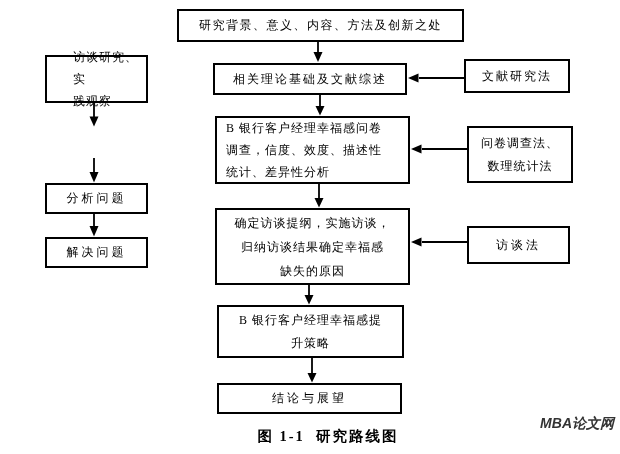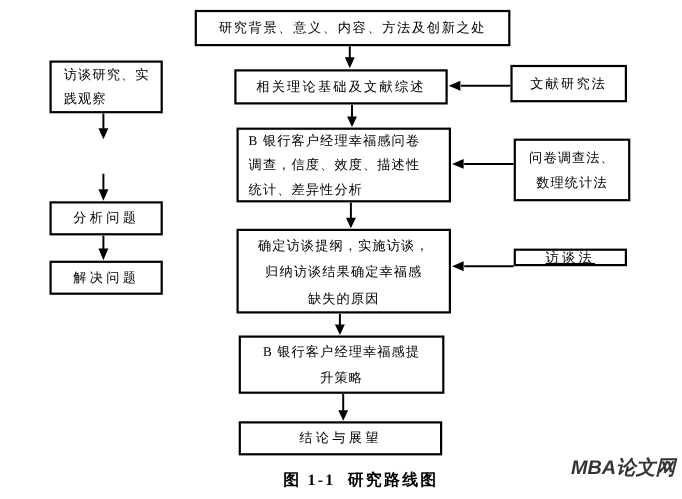--- a/index.html
+++ b/index.html
@@ -15,40 +15,40 @@
   .node .lbl{white-space:pre-line;display:block;width:100%;}
   .align-left{justify-content:flex-start;text-align:left;}
   
   .n-top{left:177px;top:9px;width:287px;height:33px;letter-spacing:1.5px;}
   .n-theory{left:213px;top:63px;width:194px;height:32px;}
   .n-survey{left:215px;top:116px;width:195px;height:68px;letter-spacing:1px;line-height:22px;padding:0 2px 0 9px;}
   .n-interview{left:215px;top:208px;width:195px;height:77px;letter-spacing:1px;line-height:24px;}
   .n-strategy{left:217px;top:305px;width:187px;height:53px;letter-spacing:1px;line-height:23px;}
   .n-conclusion{left:217px;top:383px;width:185px;height:31px;letter-spacing:3px;}
   
-  .n-l1{left:45px;top:55px;width:103px;height:48px;letter-spacing:1px;line-height:22px;padding-left:11px;}
+  .n-l1{left:45px;top:55px;width:103px;height:48px;letter-spacing:1px;line-height:22px;padding-left:26px;}
   .n-l2{left:45px;top:127px;width:103px;height:31px;letter-spacing:3px;}
   .n-l3{left:45px;top:183px;width:103px;height:31px;letter-spacing:3px;}
   .n-l4{left:45px;top:237px;width:103px;height:31px;letter-spacing:3px;}
   
   .n-r1{left:464px;top:59px;width:106px;height:34px;letter-spacing:2px;}
   .n-r2{left:467px;top:126px;width:106px;height:57px;letter-spacing:1px;line-height:23px;}
-  .n-r3{left:467px;top:226px;width:103px;height:16px;letter-spacing:3px;text-decoration:underline;}
+  .n-r3{left:467px;top:226px;width:103px;height:38px;letter-spacing:3px;}
 
   .arrows{position:absolute;left:0;top:0;width:620px;height:454px;pointer-events:none;}
 
   .caption{
     position:absolute;left:178px;top:427px;width:300px;text-align:center;
     font-size:14.5px;font-weight:bold;letter-spacing:2px;white-space:pre;
   }
   .watermark{
     position:absolute;right:6px;top:416px;text-align:right;
     font-family:"Liberation Sans","DejaVu Sans",sans-serif;font-style:italic;line-height:1.1;
   }
-  .wm-title{font-size:18px;font-weight:bold;color:#333333;display:block;}
+  .wm-title{font-size:14px;font-weight:bold;color:#333333;display:block;}
   .wm-url{
     font-size:11.5px;display:block;
     background:linear-gradient(90deg,#e8457c 0%,#3f63d8 35%,#7b3fd4 65%,#d944c8 100%);
     -webkit-background-clip:text;background-clip:text;color:transparent;
   }
 </style>
 </head>
 <body>
 
 <div class="stage">

